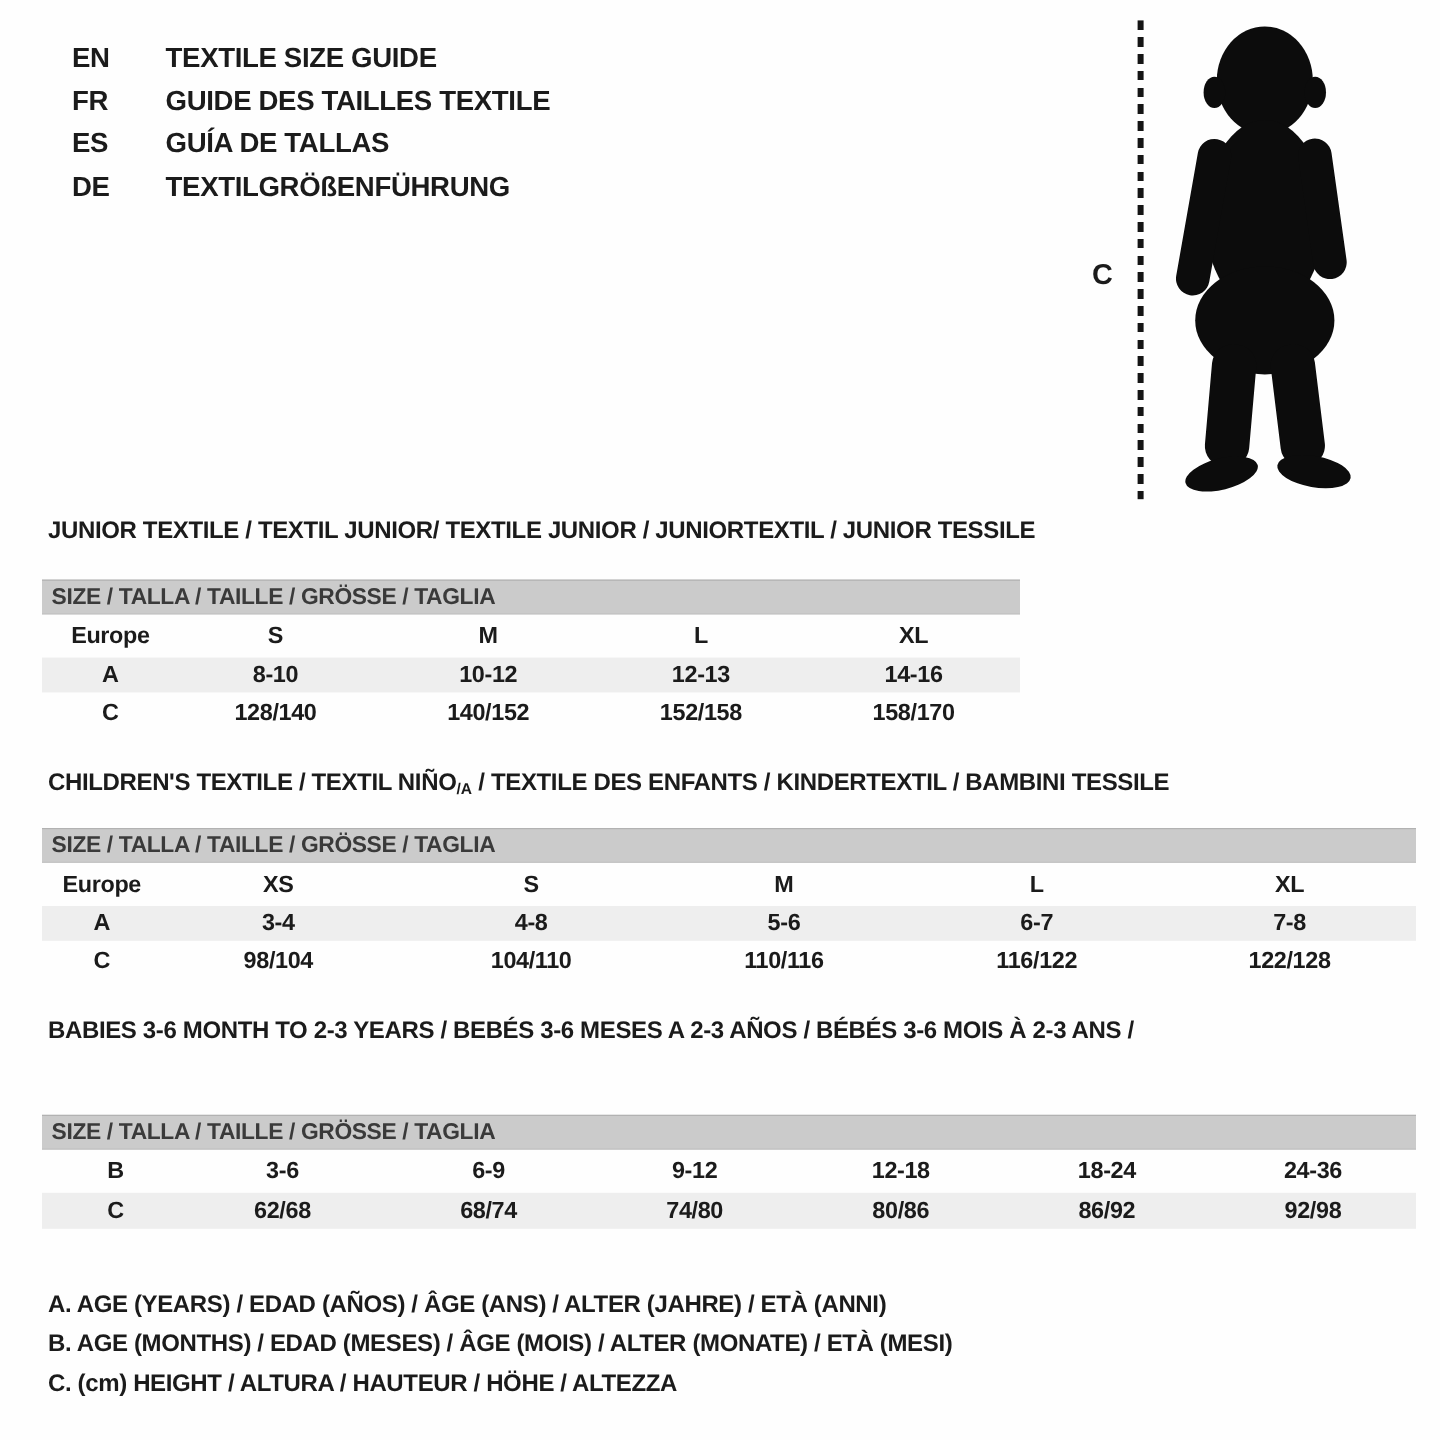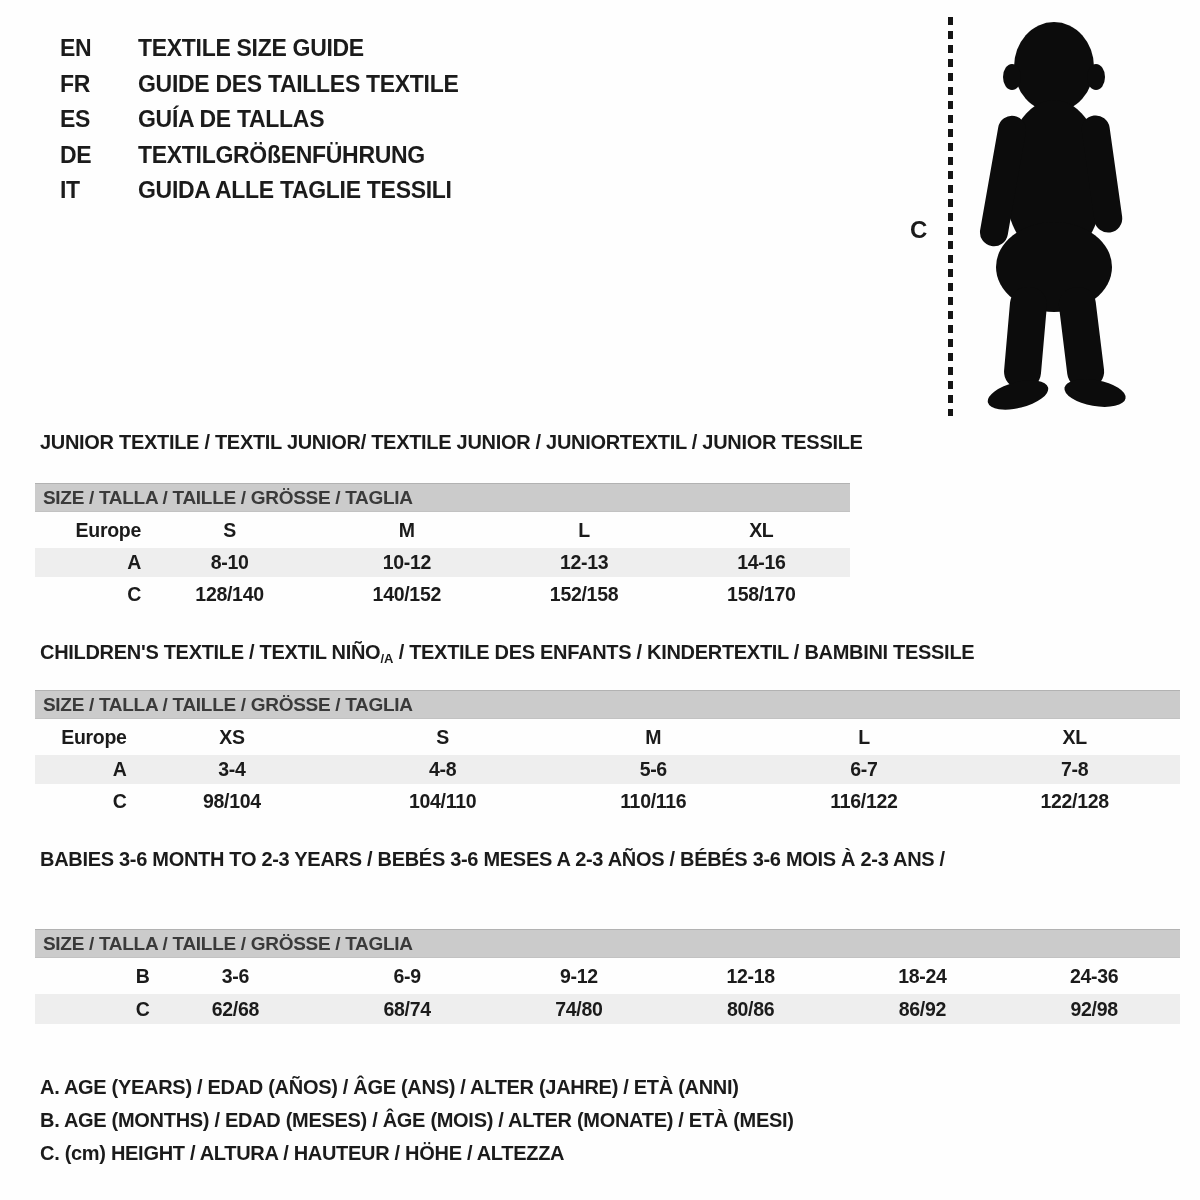--- a/index.html
+++ b/index.html
@@ -25,21 +25,21 @@
   .two-line{line-height:33px;}
   
   .tbl{position:absolute;left:35px;}
   .sizebar{
     background:#cbcbcb;border-top:1px solid #b2b2b2;border-bottom:1px solid #c2c2c2;
     height:27px;line-height:27px;padding-left:8px;font-size:19px;color:#3a3a3a;
   }
   .trow{display:flex;align-items:center;font-size:19.5px;}
   .stripe{background:#eeeeee;}
   .r36{height:36px;} .r29{height:29px;} .r34{height:34px;} .r30{height:30px;}
-  .tlabel{padding-left:8px;text-align:right;box-sizing:border-box;}
+  .tlabel{padding-left:8px;text-align:center;box-sizing:border-box;}
   .tcell{text-align:center;}
   .t-junior{width:815px;}
   .t-junior .tlabel{width:13%;}
   .t-junior .tcell{width:21.75%;}
   .t-children{width:1145px;}
   .t-children .tlabel{width:8%;}
   .t-children .tcell{width:18.4%;}
   .t-babies{width:1145px;}
   .t-babies .tlabel{width:10%;}
   .t-babies .tcell{width:15%;}
@@ -60,24 +60,20 @@
       <span class="lang-code">FR</span>
       <span>GUIDE DES TAILLES TEXTILE</span>
     </div>
     <div class="lang-row">
       <span class="lang-code">ES</span>
       <span>GUÍA DE TALLAS</span>
     </div>
     <div class="lang-row">
       <span class="lang-code">DE</span>
       <span>TEXTILGRÖßENFÜHRUNG</span>
-    </div>
-    <div class="lang-row">
-      <span class="lang-code">IT</span>
-      <span>GUIDA ALLE TAGLIE TESSILI</span>
     </div>
   </div>
 
   <div class="c-label">C</div>
   <div class="dash-line"></div>
   <svg class="baby-svg" width="176" height="400" viewBox="0 0 176 400" xmlns="http://www.w3.org/2000/svg" fill="#0c0c0c">
     <ellipse cx="88" cy="52" rx="40" ry="45"></ellipse>
     <ellipse cx="46" cy="62" rx="9" ry="13"></ellipse>
     <ellipse cx="130" cy="62" rx="9" ry="13"></ellipse>
     <ellipse cx="88" cy="165" rx="50" ry="80"></ellipse>

